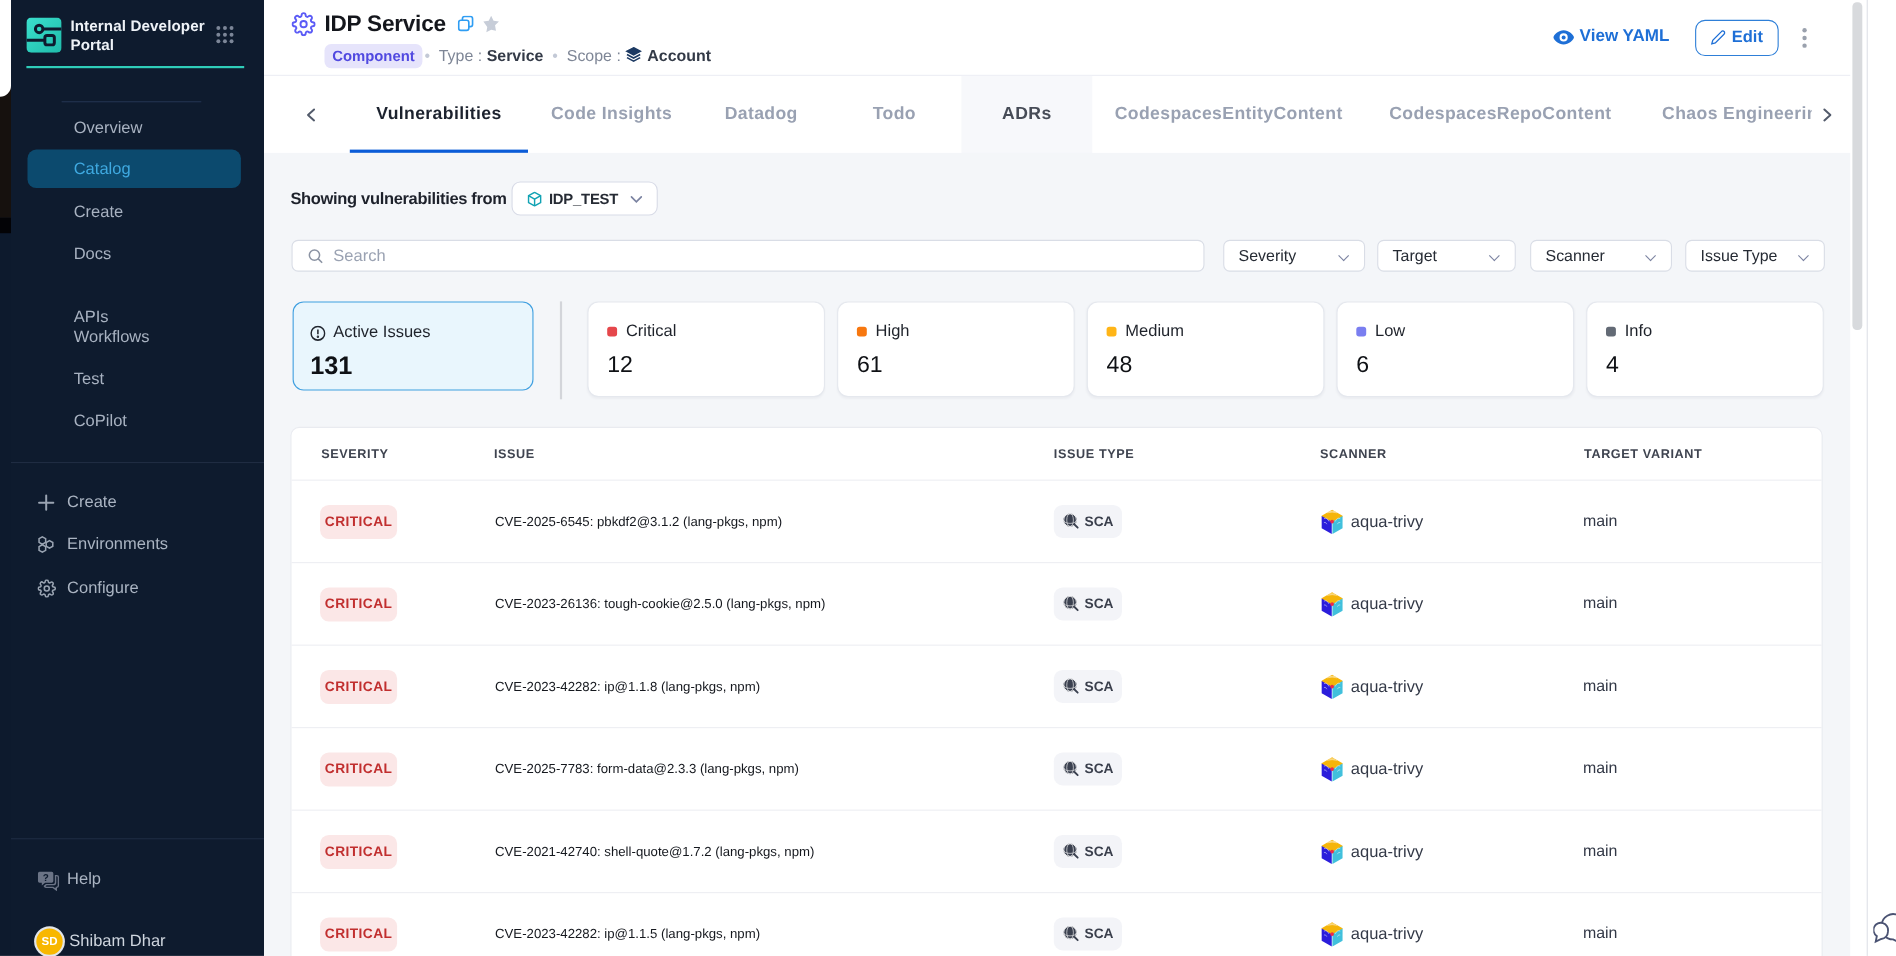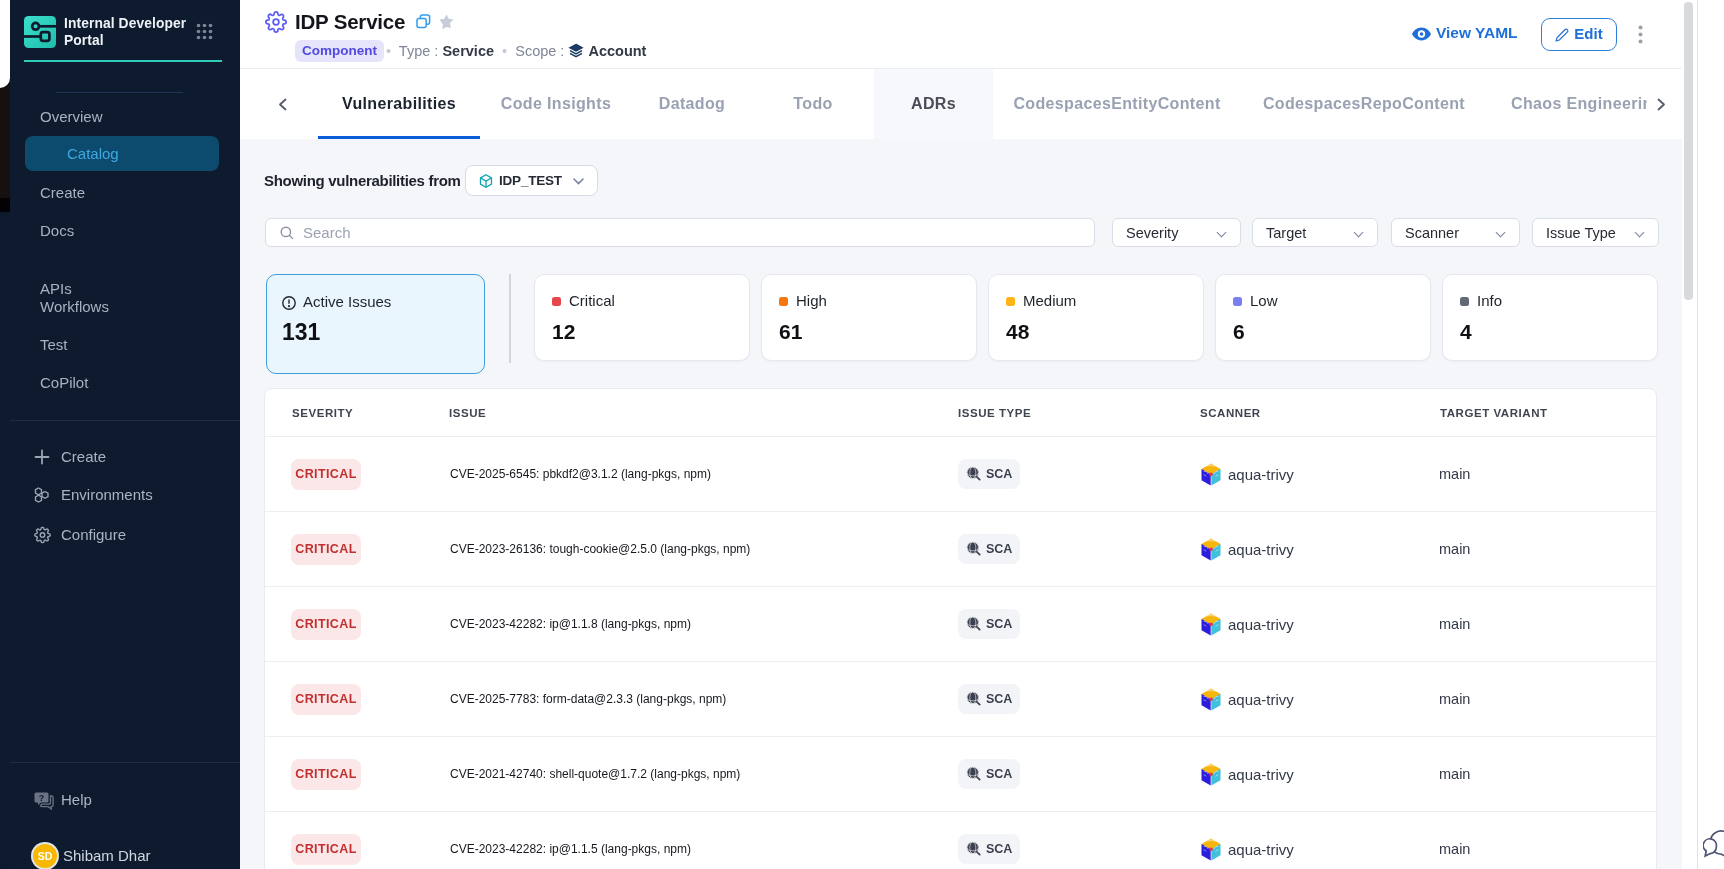--- a/index.html
+++ b/index.html
@@ -11,21 +11,21 @@
   #strip .d1 { left:0; top:60px; width:10px; height:138px; background:#16110e; }
   #strip .d2 { left:0; top:198px; width:10px; height:14px; background:#030306; }
   #strip .wh { left:0; top:0; width:10px; height:88px; background:#fff; border-bottom-right-radius:20px; }
   
   #sidebar { left:10px; top:0; width:230px; height:869px; background:#0e1b2e; }
   #sidebar .logo { left:14px; top:16px; }
   .sbtitle { left:54px; top:15px; width:132px; color:#eef2f7; font-size:13.8px; font-weight:700; line-height:17px; letter-spacing:.1px; }
   .griddots { left:186px; top:23px; }
   .tealline { left:14px; top:60px; width:198px; height:2px; background:#2fcdb9; }
   .shortsep { left:46px; top:92px; width:127px; height:1px; background:#233450; }
-  .nav { left:0; width:230px; height:33px; color:#a8b2c1; font-size:15px; line-height:33px; padding-left:30px; }
+  .nav { left:0; width:230px; height:33px; color:#a8b2c1; font-size:15px; line-height:33px; padding-left:57px; }
   .nav.sel { left:15px; width:194px; height:35px; line-height:35px; padding-left:42px; background:#0c4a6e; border-radius:8px; color:#3fa9e0; }
   .fullsep { left:0; width:230px; height:1px; background:#1f2c42; }
   .bitem { left:0; width:230px; height:24px; color:#aab4c2; font-size:15px; line-height:24px; padding-left:51px; }
   .bitem svg { position:absolute; left:24px; top:50%; transform:translateY(-50%); }
   .avatar { left:23px; top:844px; width:24px; height:24px; border-radius:50%; background:#f8b700; box-shadow:0 0 0 2px rgba(244,246,248,.92); color:#fff;
     font-size:10.5px; font-weight:700; text-align:center; line-height:24px; }
   
   #header { left:240px; top:0; width:1442px; height:69px; background:#fff; border-bottom:1px solid #eaedf3; }
   #tabbar { left:240px; top:69px; width:1442px; height:70px; background:#fff; }
   #content { left:240px; top:139px; width:1442px; height:730px; background:#f4f6f9; }
@@ -33,21 +33,21 @@
     font-size:16px; font-weight:600; letter-spacing:.35px; color:#99a1b2; }
   .tabunder { left:78px; top:67px; width:162px; height:3px; background:#0b5cd8; position:absolute; }
   
   .box { background:#fff; border:1px solid #d9dde6; border-radius:6px; }
   .filter { top:79px; height:29px; line-height:28px; padding-left:13px; font-size:14.5px; color:#262b34; }
   .filter::after { content:''; position:absolute; right:15px; top:10px; width:6px; height:6px;
     border-right:1.6px solid #7b83a1; border-bottom:1.6px solid #7b83a1; transform:rotate(45deg); }
   .card { background:#fff; border:1px solid #e5e8ee; border-radius:10px; box-shadow:0 1px 2px rgba(20,30,50,.04); }
   .dot { width:9px; height:9px; border-radius:2.5px; position:absolute; top:22px; left:17px; }
   .cardlabel { position:absolute; left:34px; top:17px; font-size:15px; color:#1e222a; }
-  .cardnum { position:absolute; left:17px; top:45px; font-size:21px; font-weight:700; color:#0f1115; }
+  .cardnum { position:absolute; left:17px; top:45px; font-size:21px; font-weight:400; color:#0f1115; }
   
   #tablecard { left:264px; top:388px; width:1393px; height:540px; background:#fff; border:1px solid #e9ebf0; border-radius:8px; }
   .th { position:absolute; top:0; height:47px; line-height:49px; font-size:11.5px; font-weight:700; color:#3f4450; letter-spacing:.55px; }
   .row { position:absolute; left:0; width:1391px; height:75px; border-top:1px solid #edeef2; }
   .sevbadge { position:absolute; left:26px; top:22px; width:70px; height:31px; border-radius:8px; background:#fbe7e7;
     color:#c12f2f; font-size:12.5px; font-weight:700; letter-spacing:.4px; text-align:center; line-height:31px; }
   .cve { position:absolute; left:185px; top:0; height:75px; line-height:75px; font-size:12px; color:#15181e; }
   .chip { position:absolute; left:693px; top:22px; height:30px; border-radius:8px; background:#f3f4f8;
     color:#3a3f4c; font-size:12.5px; font-weight:600; line-height:30px; padding:0 8px 0 28px; letter-spacing:-0.1px; }
   .chip svg { position:absolute; left:8px; top:7px; }
@@ -215,21 +215,21 @@
       </svg>
     <div class="abs" style="left:37px; top:0; height:27px; line-height:28px; font-size:15px; color:#9aa2b2;">Search</div>
   </div>
   <div class="abs box filter" style="left:872px; width:129px;"><span>Severity</span></div>
   <div class="abs box filter" style="left:1012px; width:126px;"><span>Target</span></div>
   <div class="abs box filter" style="left:1151px; width:129px;"><span>Scanner</span></div>
   <div class="abs box filter" style="left:1292px; width:127px;"><span>Issue Type</span></div>
 
   <div class="abs" style="left:269px; top:135px; width:2px; height:89px; background:#d3d5da;"></div>
 
-  <div class="abs" style="left:26px; top:135px; width:219px; height:100px; background:#e9f6fd; border:1.5px solid #3f9fe0; border-radius:10px;">
+  <div class="abs" style="left:26px; top:135px; width:219px; height:81px; background:#e9f6fd; border:1.5px solid #3f9fe0; border-radius:10px;">
     <svg class="abs" style="left:15px; top:21px;" width="14" height="14" viewBox="0 0 14 14" fill="none" stroke="#21262f" stroke-width="1.4">
       <circle cx="7" cy="7" r="6.2"></circle>
         <line x1="7" y1="3.6" x2="7" y2="7.8"></line>
         <circle cx="7" cy="10.2" r="0.4" fill="#21262f"></circle>
       </svg>
     <div class="abs" style="left:36px; top:18px; font-size:15px; color:#1e222a;">Active Issues</div>
     <div class="abs" style="left:15px; top:44px; font-size:23px; font-weight:700; color:#0f1115;">131</div>
   </div>
   <div class="abs card" style="left:294px; top:135px; width:216px; height:87px;">
     <div class="dot" style="background:#e5474b;"></div>

